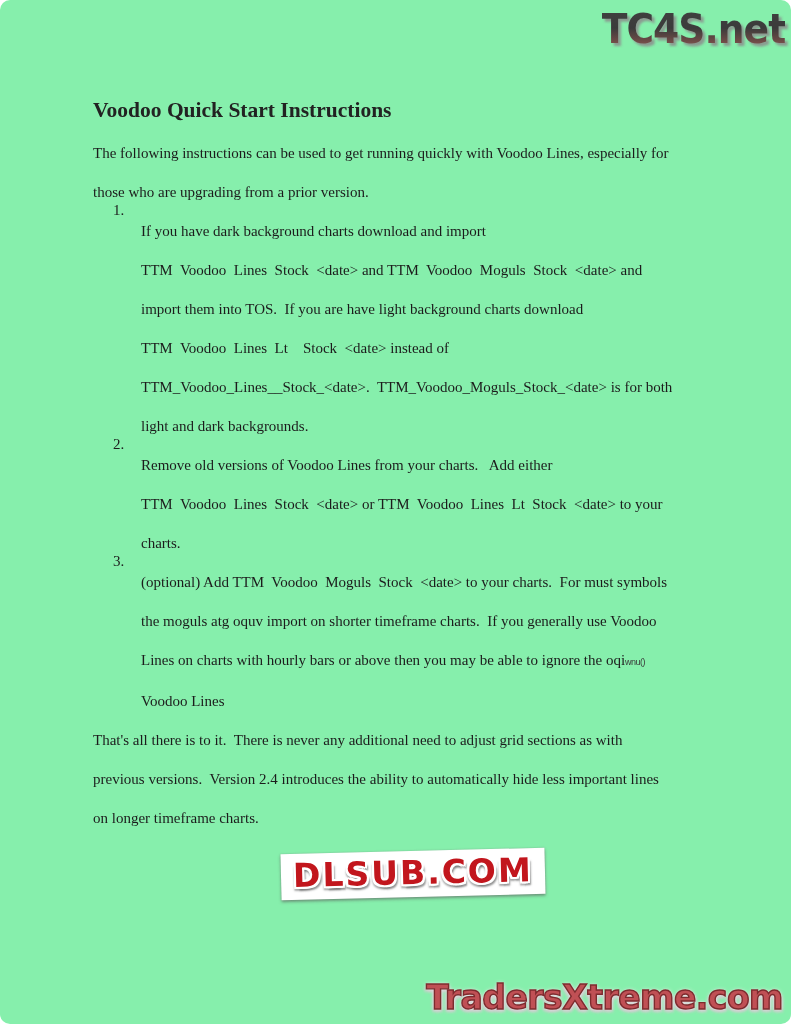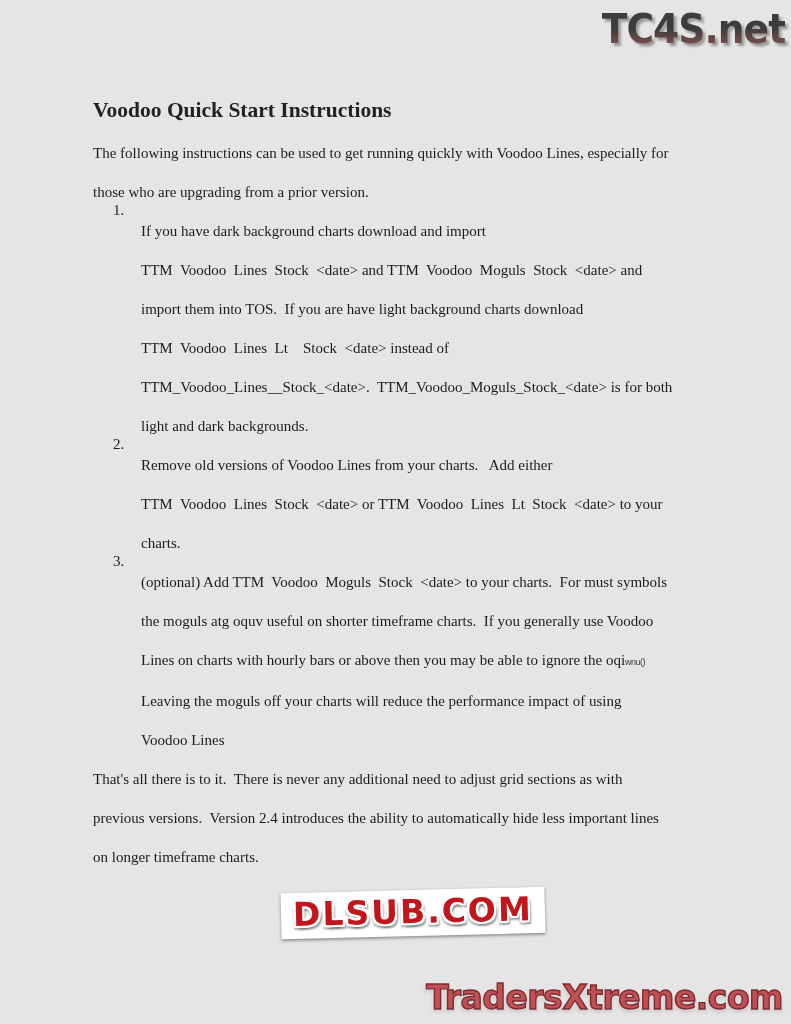--- a/index.html
+++ b/index.html
@@ -1,22 +1,23 @@
 <!DOCTYPE html>
 <html><head>
 <meta charset="utf-8">
 <style>
   html,body{margin:0;padding:0;background:#fff;}
   .page{
     position:relative;
     width:791px;height:1024px;
-    background:#e5e5e5;
+    background:#86efac;
     overflow:hidden;
     font-family:"Liberation Serif", serif;
     color:#1c1c1c;
+    border-radius:10px;
   }
 
   
   .header{
     text-align:right;
     padding:6px 6px 0 0;
     height:54px;
   }
   .tc4s{
     display:inline-block;
@@ -145,23 +146,22 @@
           <div class="line">Remove old versions of Voodoo Lines from your charts.   Add either</div>
           <div class="line">TTM  Voodoo  Lines  Stock  &lt;date&gt; or TTM  Voodoo  Lines  Lt  Stock  &lt;date&gt; to your</div>
           <div class="line">charts.</div>
         </div>
       </div>
 
       <div class="oitem">
         <div class="num">3.</div>
         <div class="itemlines">
           <div class="line">(optional) Add TTM  Voodoo  Moguls  Stock  &lt;date&gt; to your charts.  For must symbols</div>
-          <div class="line">the moguls atg oquv useful on shorter timeframe charts.  If you generally use Voodoo</div>
+          <div class="line">the moguls atg oquv import on shorter timeframe charts.  If you generally use Voodoo</div>
           <div class="line"><span>Lines on charts with hourly bars or above then you may be able to ignore the oqi</span><span class="tiny">wnu()</span></div>
-          <div class="line">Leaving the moguls off your charts will reduce the performance impact of using</div>
           <div class="line">Voodoo Lines</div>
         </div>
       </div>
 
     </div>
 
     <div class="para">
       <div class="line">That's all there is to it.  There is never any additional need to adjust grid sections as with</div>
       <div class="line">previous versions.  Version 2.4 introduces the ability to automatically hide less important lines</div>
       <div class="line">on longer timeframe charts.</div>

